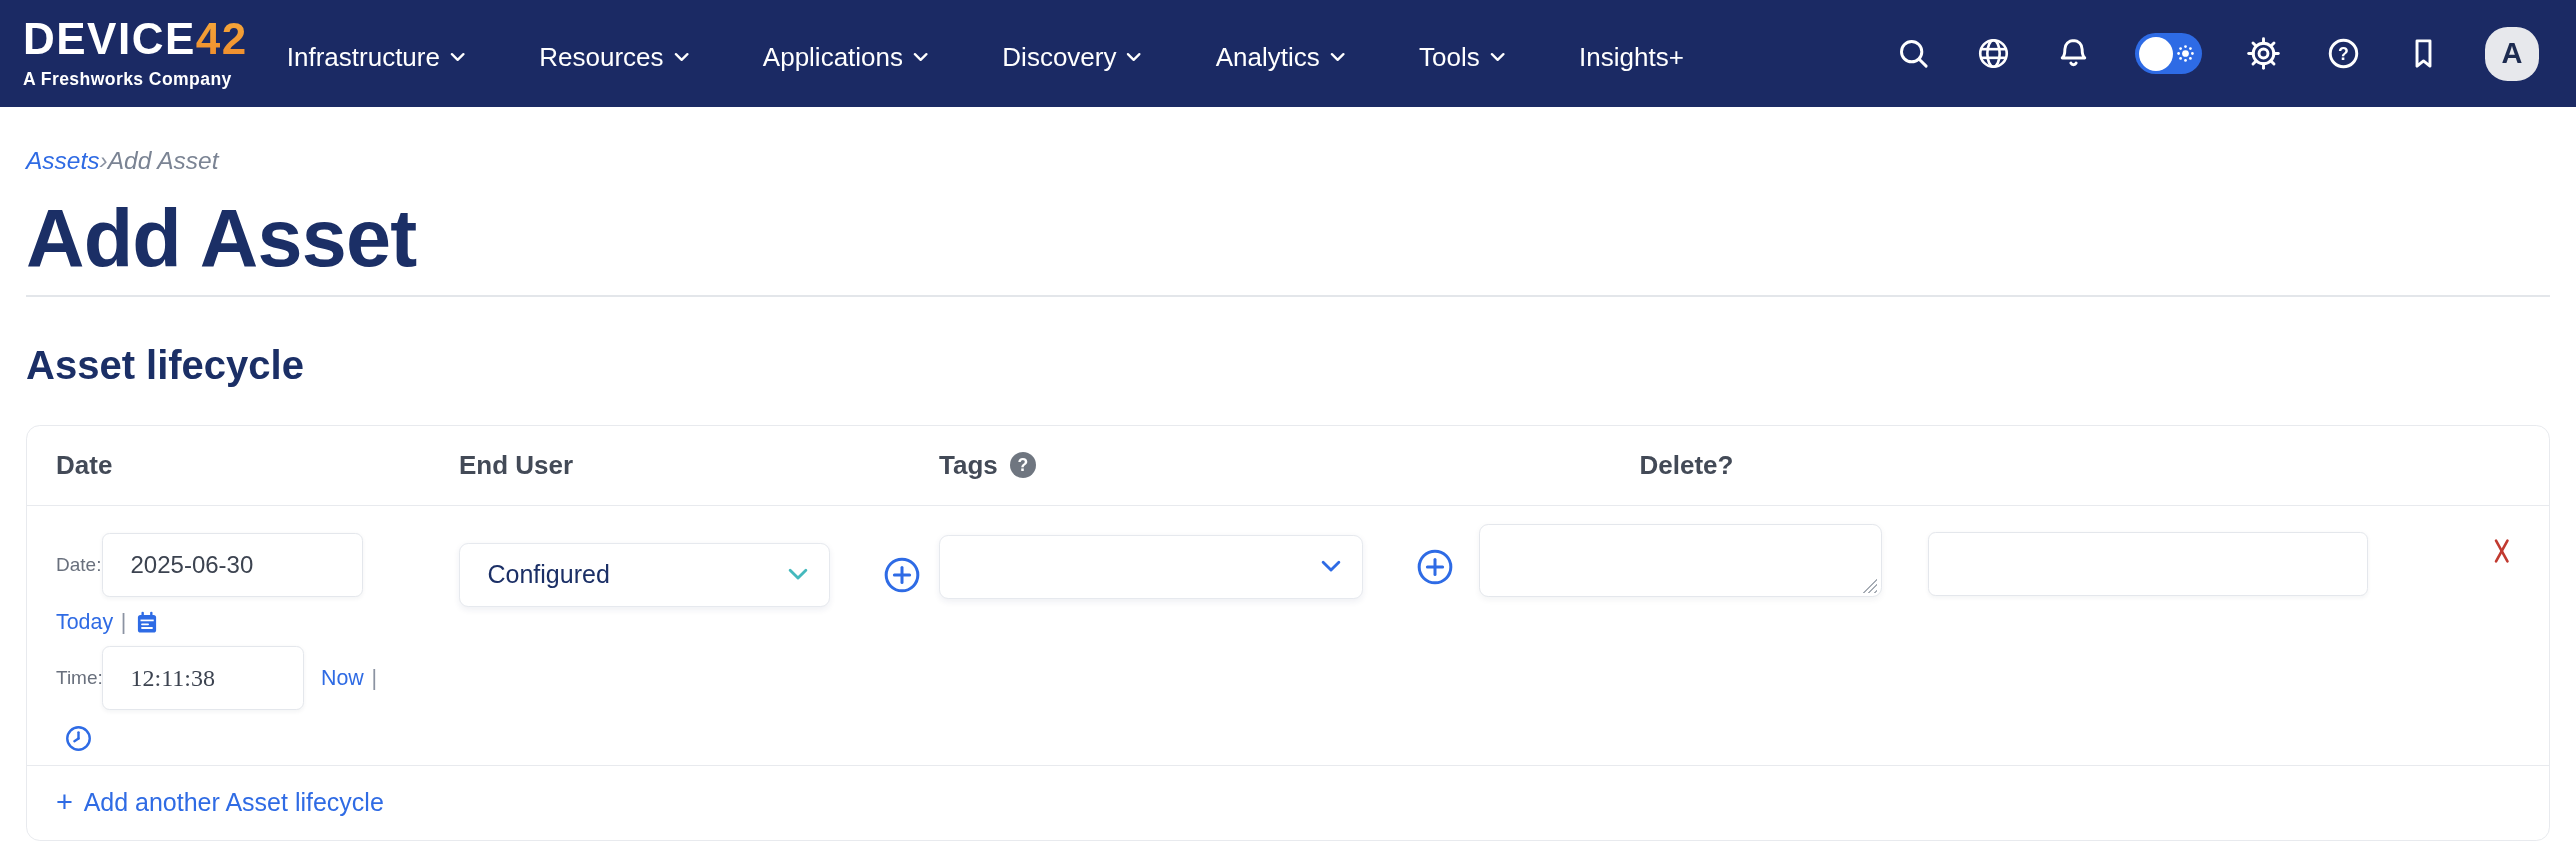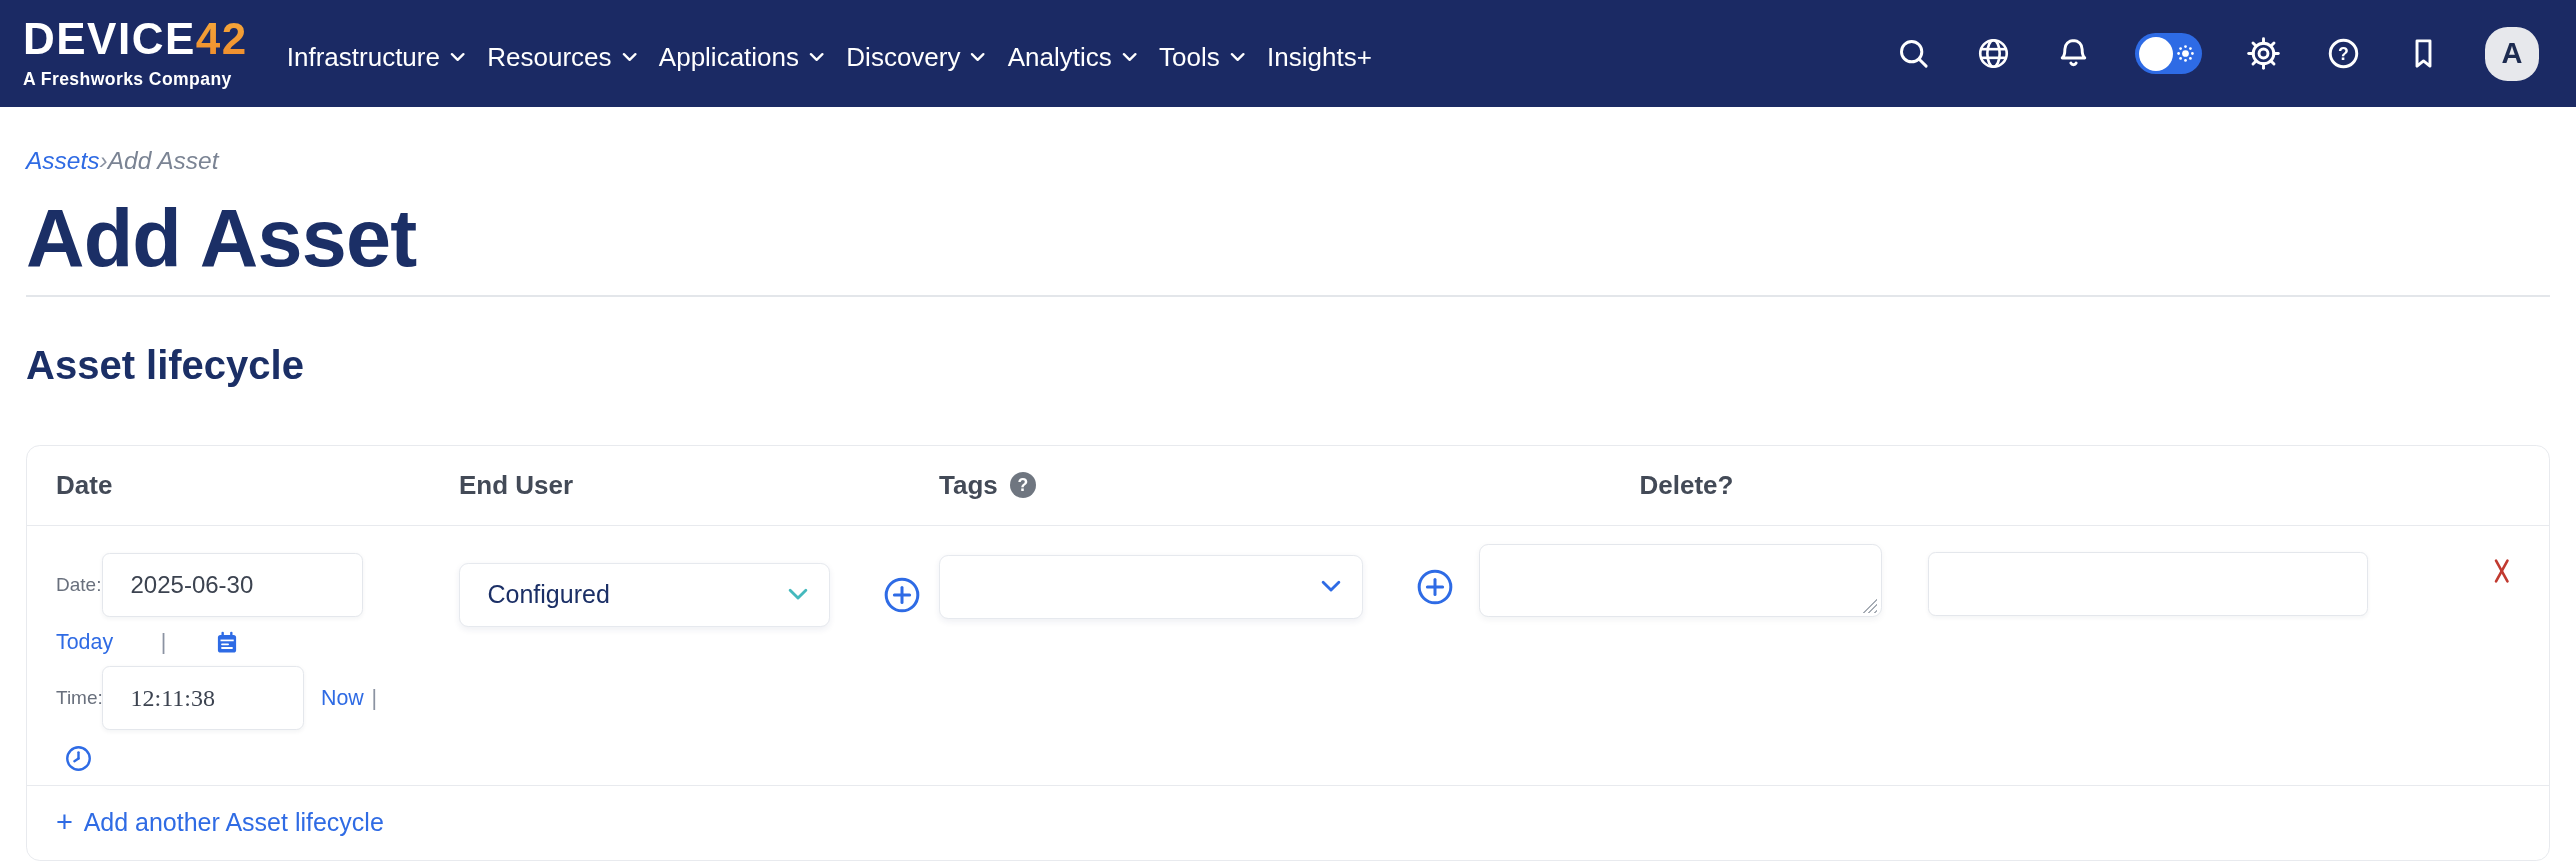--- a/index.html
+++ b/index.html
@@ -16,21 +16,21 @@
     padding:0 37px 0 23px;
   }
   .logo { display:flex; flex-direction:column; margin-right:39px; cursor:pointer; }
   .logo-line { font-size:44px; font-weight:700; letter-spacing:1.5px; line-height:1; color:#ffffff; }
   .logo-num {
     background:linear-gradient(180deg,#f6a93b,#ef8b2c);
     -webkit-background-clip:text; background-clip:text; color:transparent;
   }
   .logo-tag { color:#ffffff; font-size:17.6px; font-weight:600; margin-top:7.6px; letter-spacing:0.4px; }
 
-  .nav-items { display:flex; align-items:flex-start; gap:22px;margin-top:8px; }
+  .nav-items { display:flex; align-items:flex-start; gap:74px;margin-top:8px; }
   .nav-item { display:flex; align-items:center; gap:10px; color:#ffffff; font-size:26px; font-weight:500; cursor:pointer; white-space:nowrap; }
 
   .nav-right { margin-left:auto; display:flex; align-items:center; gap:43px; }
   .icon-btn { width:37px; height:37px; display:flex; align-items:center; justify-content:center; cursor:pointer; }
   .icon-btn svg { display:block; }
 
   .toggle { width:67px; height:41px; background:#2e6be5; border-radius:20.6px; position:relative; cursor:pointer; }
   .toggle-knob { position:absolute; left:3.8px; top:3.8px; width:34px; height:34px; background:#ffffff; border-radius:50%; }
   .toggle-sun { position:absolute; right:4.6px; top:9.2px; }
 
@@ -48,21 +48,21 @@
   .breadcrumb .crumb-current { color:#7b8494; font-weight:500; }
 
   .page-title { margin-top:20px; font-size:81px; font-weight:800; color:#1b2f66; line-height:1.08; letter-spacing:-0.8px; }
 
   .divider { margin-top:12.2px; height:2.3px; background:#e3e6ea; }
 
   .section-heading { margin-top:46px; font-size:40px; font-weight:700; color:#1b2f66; }
 
   
   .card {
-    margin-top:57px; width:2524px; background:#ffffff;
+    margin-top:37px; width:2524px; background:#ffffff;
     border:1.5px solid #e8eaee; border-radius:13.8px;
     overflow:hidden;
   }
   .grid-row {
     display:grid;
     grid-template-columns:403px 480px 540px 449px 487px 1fr;
     padding-left:29px;
   }
   .thead { height:80px; align-items:center; border-bottom:1.5px solid #e8eaee; }
   .th { font-size:26px; font-weight:600; color:#434a57; display:flex; align-items:center; gap:12.2px; }
@@ -79,21 +79,21 @@
   .small-label { width:46px; font-size:19px; color:#69707d; flex-shrink:0; }
   .text-input {
     height:64px; border:1.5px solid #e4e7ec; border-radius:7.6px; background:#fff;
     font-family:"Liberation Sans",sans-serif; font-size:24px; color:#3c4350;
     padding:0 0 0 27.5px; outline:none; box-shadow:0 1.5px 4.6px rgba(20,30,60,0.05);
   }
   .date-input { width:261px; }
   .time-input { width:202px;font-family:Liberation Serif, serif; }
   .link { color:#2f6be4; font-size:21.4px; font-weight:500; cursor:pointer; }
   .pipe { color:#8b93a2; font-size:21.4px; margin:0 7.6px; }
-  .today-line { margin-top:12.2px; display:flex; align-items:center;gap:40px; }
+  .today-line { margin-top:12.2px; display:flex; align-items:center; }
   .time-line { margin-top:10.7px; }
   .clock-line { margin-top:13.8px; margin-left:7.6px; }
 
   
   .control-wrap { display:flex; align-items:center;gap:28px; }
   .select {
     height:64px; background:#fff; border:1.5px solid #e6e9ee; border-radius:9.2px;
     display:flex; align-items:center; justify-content:space-between;
     padding:0 21.4px 0 27.5px; cursor:pointer; box-shadow:0 2.3px 6.9px rgba(27,43,100,0.07);
   }

